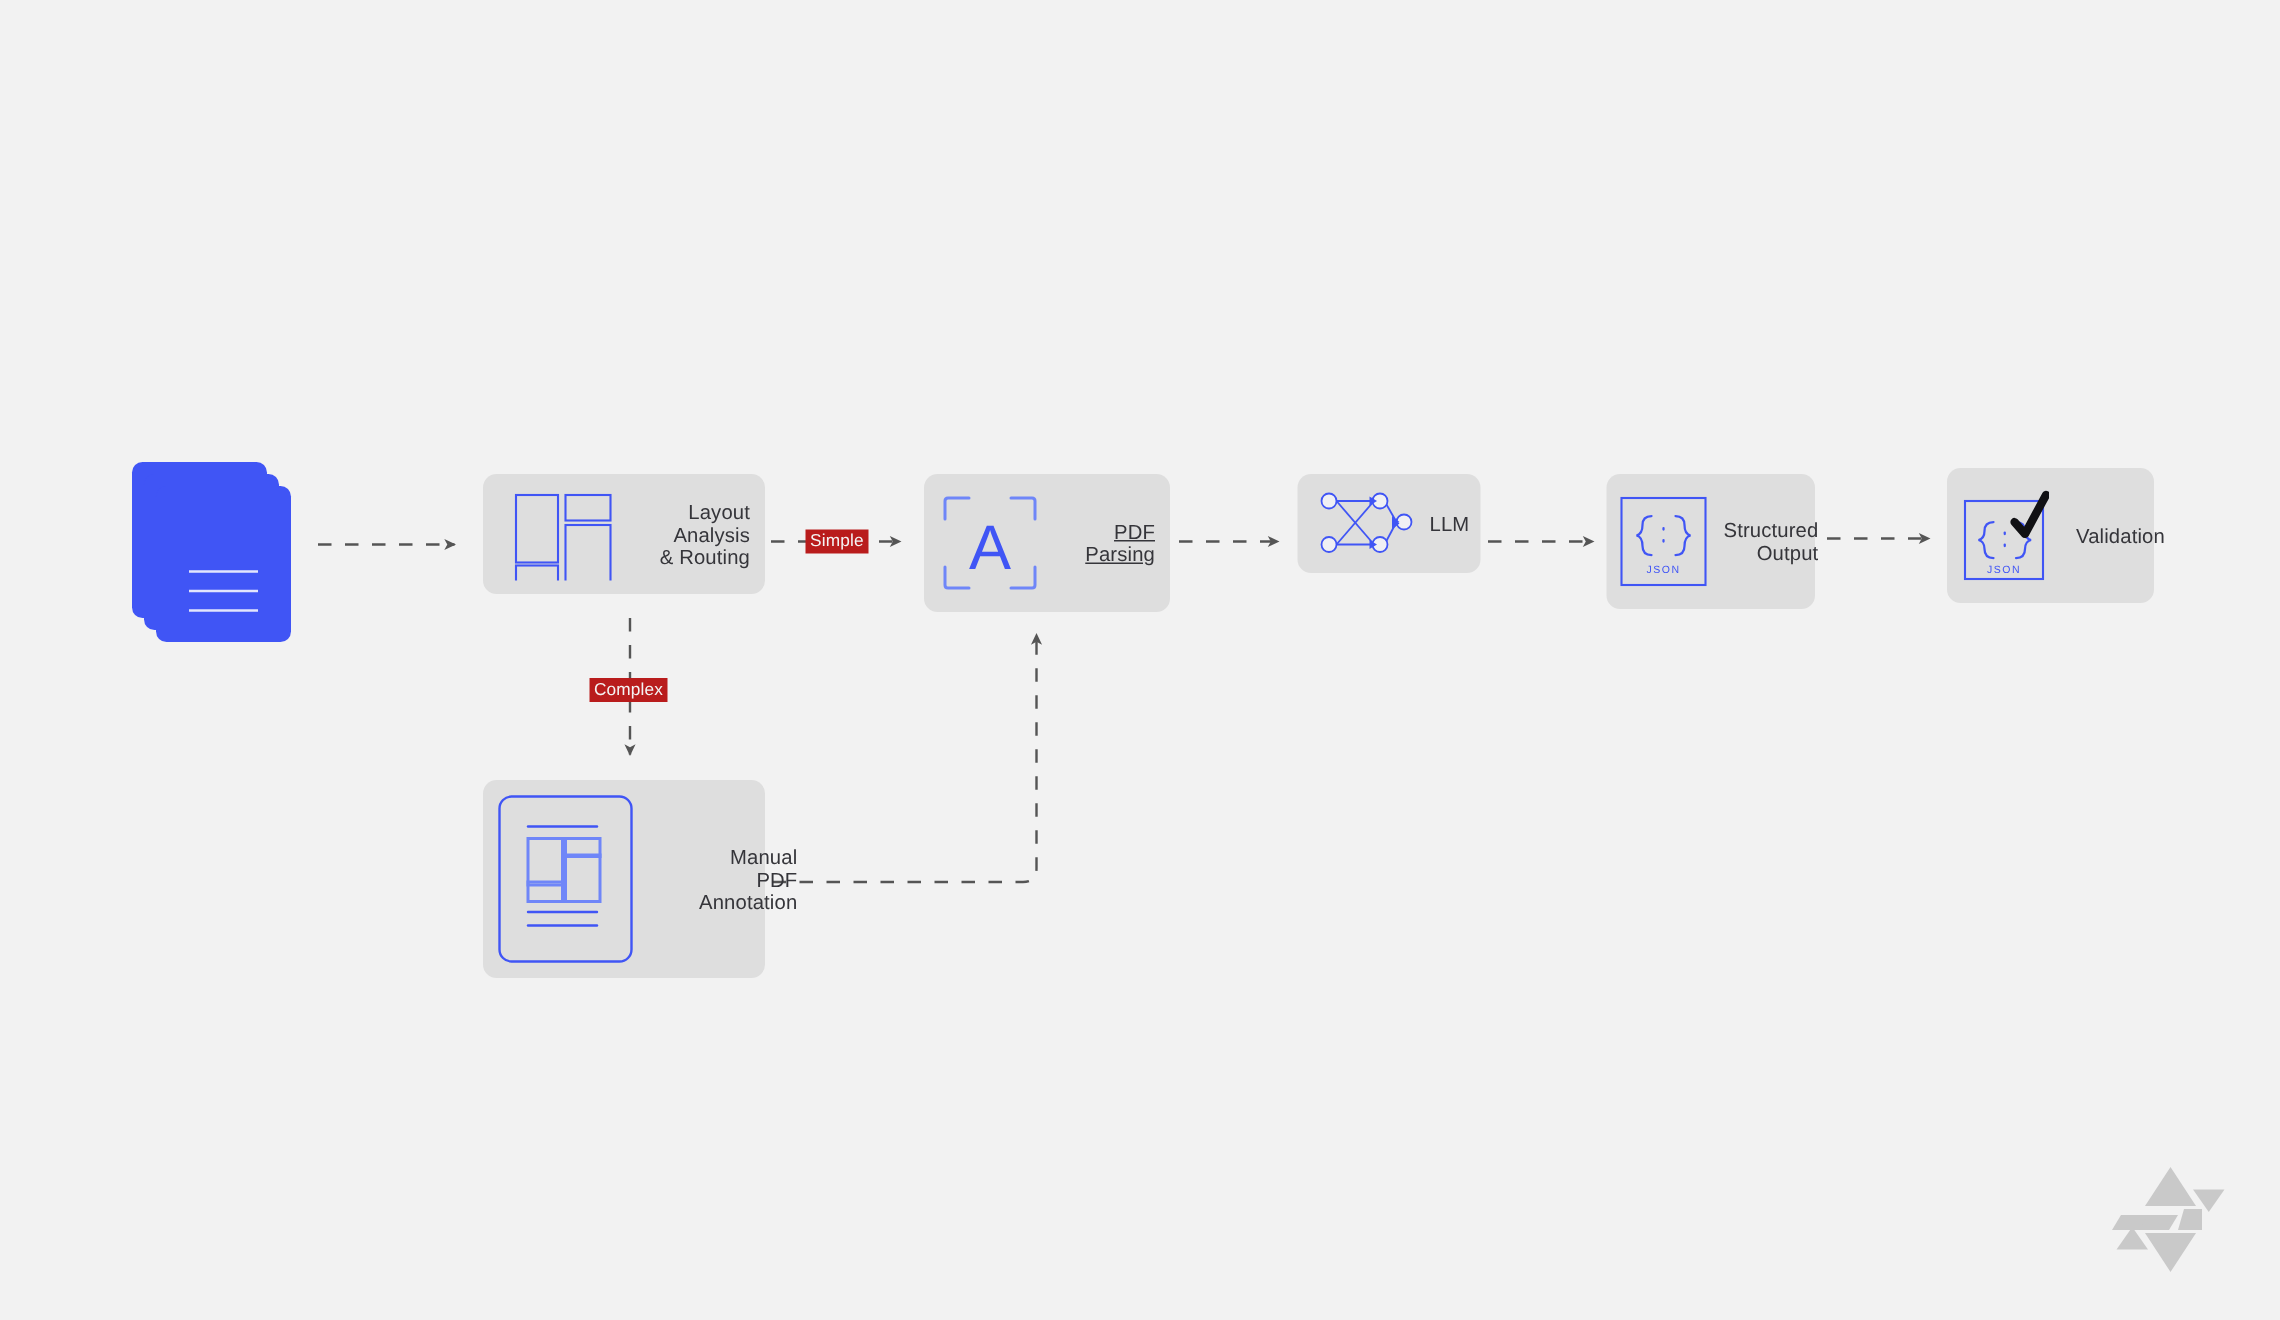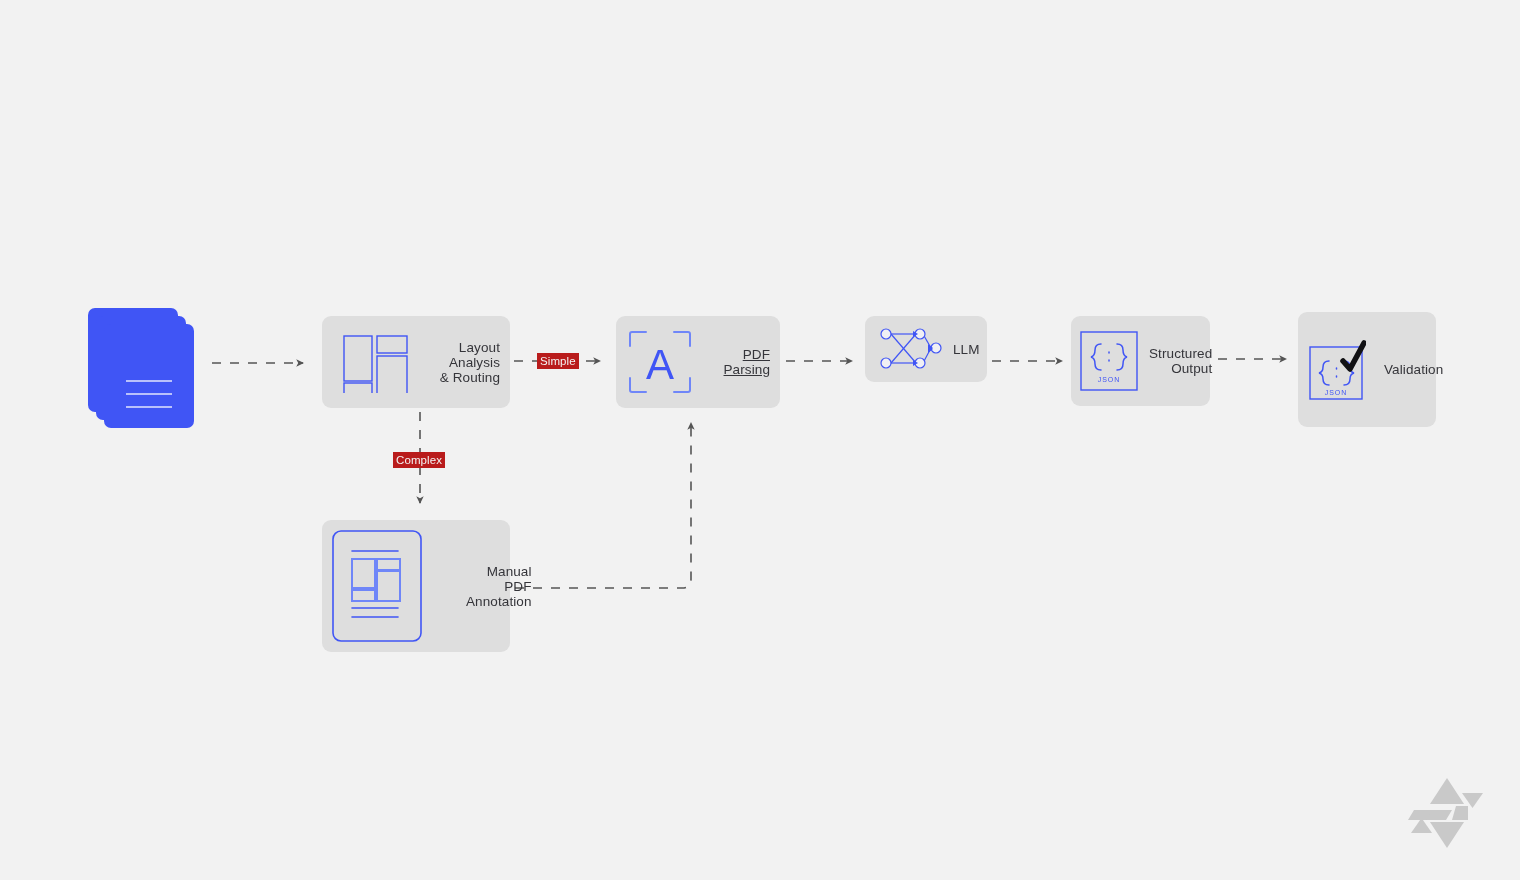--- a/index.html
+++ b/index.html
@@ -144,21 +144,21 @@
     <div class="pdf-sheet s1"></div>
     <div class="pdf-sheet s2"></div>
     <div class="pdf-sheet s3"></div>
     <svg class="pdf-lines" viewBox="0 0 90 104">
       <line x1="22" y1="57" x2="68" y2="57" stroke="#ffffff" stroke-width="1.6" opacity=".85"></line>
       <line x1="22" y1="70" x2="68" y2="70" stroke="#ffffff" stroke-width="1.6" opacity=".85"></line>
       <line x1="22" y1="83" x2="68" y2="83" stroke="#ffffff" stroke-width="1.6" opacity=".85"></line>
     </svg>
   </div>
 
-  <div class="node" style="left:322px; top:316px; width:188px; height:92px; padding:0 10px 0 12px;">
+  <div class="node" style="left:322px; top:316px; width:188px; height:80px; padding:0 10px 0 12px;">
     <svg class="node-icon" width="78" height="62" viewBox="0 0 78 62">
       <rect x="10" y="5" width="28" height="45" fill="none" stroke="#4055f5" stroke-width="1.4"></rect>
       <rect x="10" y="52" width="28" height="16" fill="none" stroke="#4055f5" stroke-width="1.4"></rect>
       <rect x="43" y="5" width="30" height="17" fill="none" stroke="#4055f5" stroke-width="1.4"></rect>
       <rect x="43" y="25" width="30" height="43" fill="none" stroke="#4055f5" stroke-width="1.4"></rect>
     </svg>
     <div class="node-label" style="flex:1;">Layout Analysis
 &amp; Routing</div>
   </div>
 
@@ -210,21 +210,21 @@
         <path d="M38,14 Q44,14 44,20 Q44,26 48,27 Q44,28 44,34 Q44,40 38,40"></path>
         <path d="M30,22 L30,23"></path>
         <path d="M30,30 L30,31"></path>
       </g>
       <text x="30" y="52" text-anchor="middle" fill="#4055f5" font-family="'Liberation Sans',sans-serif" font-size="7" letter-spacing="1">JSON</text>
     </svg>
     <div class="node-label" style="flex:1;">Structured
 Output</div>
   </div>
 
-  <div class="node" style="left:1298px; top:312px; width:138px; height:115px; padding:0 10px 0 10px;gap:18px;">
+  <div class="node" style="left:1298px; top:312px; width:138px; height:90px; padding:0 10px 0 10px;gap:18px;">
     <svg class="node-icon" width="58" height="62" viewBox="0 0 58 62">
       <rect x="2" y="8" width="52" height="52" fill="none" stroke="#4055f5" stroke-width="1.4"></rect>
       <g fill="none" stroke="#4055f5" stroke-width="1.5" stroke-linecap="round">
         <path d="M21,22 Q15,22 15,28 Q15,33 11,34 Q15,35 15,40 Q15,46 21,46"></path>
         <path d="M36,22 Q42,22 42,28 Q42,33 46,34 Q42,35 42,40 Q42,46 36,46"></path>
         <path d="M28.5,29 L28.5,30"></path>
         <path d="M28.5,37 L28.5,38"></path>
       </g>
       <text x="28" y="56" text-anchor="middle" fill="#4055f5" font-family="'Liberation Sans',sans-serif" font-size="7" letter-spacing="1">JSON</text>
       <path d="M35,22 L42,30 L56,4" fill="none" stroke="#111114" stroke-width="5.5" stroke-linecap="round" stroke-linejoin="round"></path>

